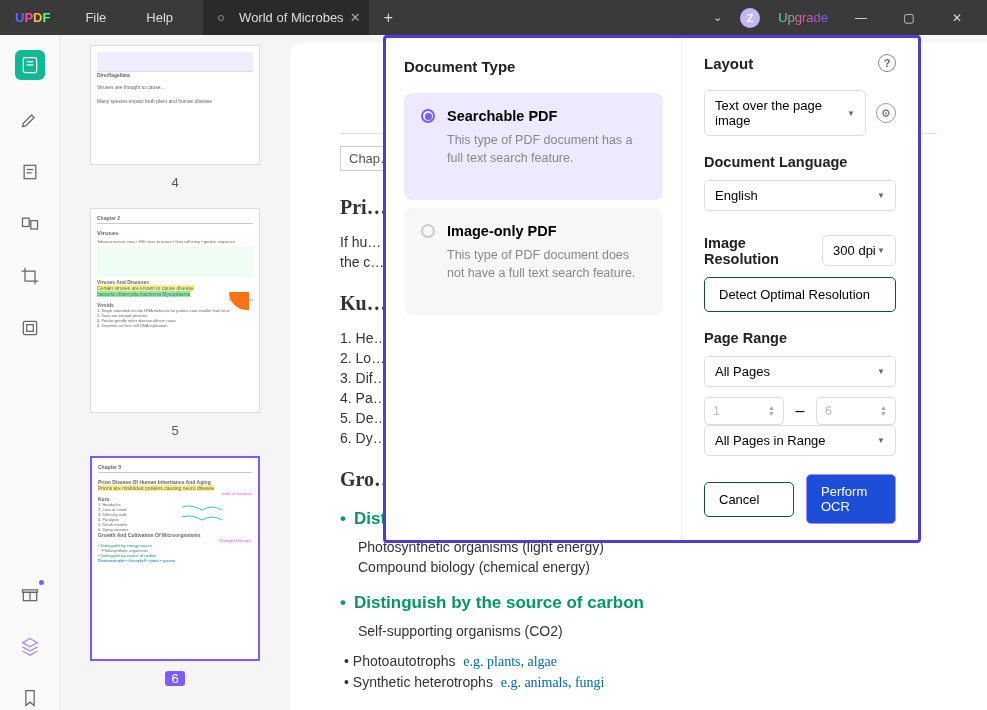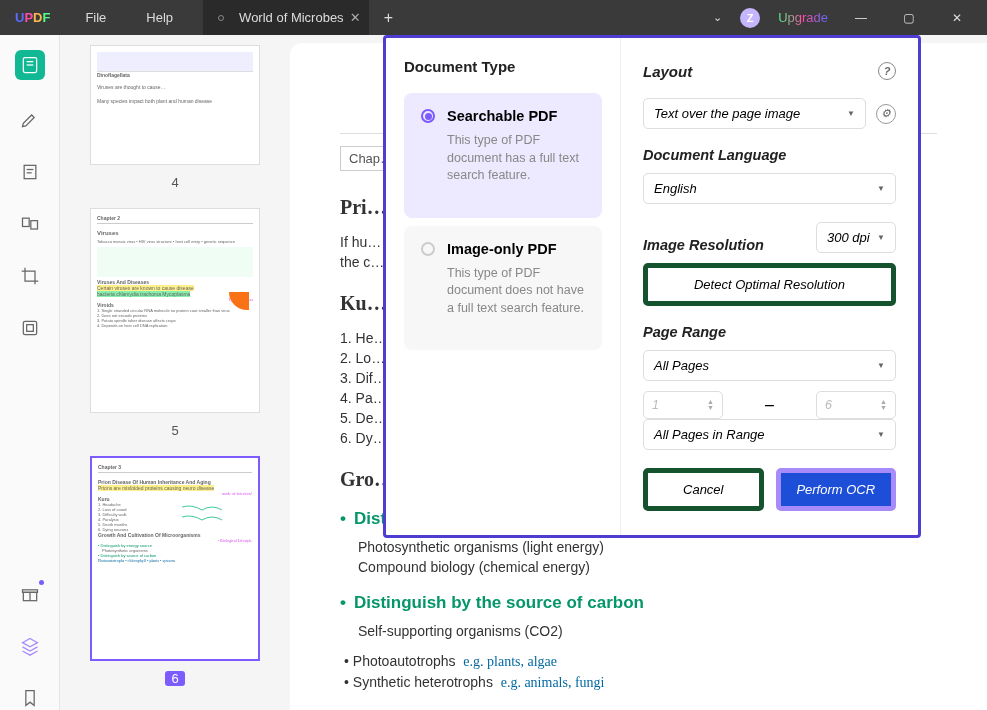--- a/index.html
+++ b/index.html
@@ -47,38 +47,38 @@
 .dot-green { color: #059669; margin-right: 8px; }
 .body-text, .list-item { margin: 4px 0; font-size: 14px; }
 .handwriting { font-family: "Comic Sans MS", cursive; } .hw-purple { color: #0369a1; }
 
 .right-rail { border-left: 1px solid #e5e5e5; margin-top: 8px; background: #fafafa; border-radius: 0 12px 0 0; }
 .ocr-box { border: 1px solid #aaa; font-size: 8px; padding: 2px 3px; border-radius: 4px; font-weight: bold; }
 
 
 .dialog { position: absolute; top: 35px; left: 383px; width: 538px; background: #fff; border: 3px solid #4f3dd3; border-radius: 4px; display: flex; z-index: 100; }
 .dlg-left { flex: 1; padding: 20px 18px; }
-.dlg-right { width: 298px; padding: 24px 22px; border-left: 1px solid #eee; font-style: italic; }
+.dlg-right { width: 237px; padding: 16px 22px; border-left: 1px solid #eee; }
 .dlg-h { font-weight: 600; font-size: 15px; margin-bottom: 18px; color: #222; display: flex; justify-content: space-between; align-items: center;}
 .help-circle { width: 18px; height: 18px; border: 1.5px solid #888; border-radius: 50%; display: inline-flex; align-items: center; justify-content: center; font-size: 11px; color: #666;}
 .dlg-label { font-weight: 600; font-size: 14.5px; margin: 18px 0 10px; color: #222; }
 .radio-card { border: 1px solid transparent; border-radius: 8px; padding: 14px 16px 32px; margin-bottom: 8px; position: relative; cursor: pointer; }
 .radio-card.selected { background: #ede9fe; }
 .radio-card.hover-bg { background: #f7f7f7; }
 .radio-title { display: flex; align-items: center; gap: 12px; font-weight: 600; font-size: 14.5px; margin-bottom: 8px; }
 .radio-dot { width: 14px; height: 14px; border-radius: 50%; border: 2px solid #7c5cff; display: inline-flex; align-items: center; justify-content: center; }
 .radio-dot.on::after { content: ''; width: 7px; height: 7px; background: #7c5cff; border-radius: 50%; }
 .radio-dot.off { border-color: #ccc; }
 .radio-desc { color: #888; font-size: 12.5px; line-height: 1.4; padding-left: 26px; }
 .select-box { border: 1px solid #ddd; border-radius: 5px; padding: 7px 10px; font-size: 13px; display: flex; justify-content: space-between; align-items: center; background: #fff; }
 .select-box .arr { font-size: 8px; color: #666; }
 .row-flex { display: flex; align-items: center; gap: 10px; justify-content: space-between; }
 .num-input { border: 1px solid #ddd; border-radius: 5px; padding: 6px 8px; font-size: 12.5px; width: 80px; display: flex; justify-content: space-between; align-items: center;}
 .num-input .stepr { font-size: 7px; color: #aaa; line-height: 0.9; }
-.btn { border: 5px solid #14532d; border-radius: 5px; padding: 9px 14px; font-size: 13px; text-align: center; background: #fff; cursor: pointer; }
+.btn { border: 1px solid #14532d; border-radius: 5px; padding: 9px 14px; font-size: 13px; background: #fff; cursor: pointer; }
 .btn-primary { background: #1d4ed8; color: #fff; border-color: #a78bfa; font-weight: 500; }
 .btn-wide { width: 100%; }
 .gear-ico { width: 20px; height: 20px; border: 1.5px solid #999; border-radius: 50%; position: relative; display:inline-flex; align-items:center; justify-content:center; font-size:11px; color:#666;}
 .icon-svg { width: 20px; height: 20px; stroke: #666; fill: none; stroke-width: 1.5; }
 </style>
 </head>
 <body>
 
 <div class="titlebar">
   <div class="logo"><span class="u">U</span><span class="p">P</span><span class="d">D</span><span class="f">F</span></div>
@@ -265,21 +265,21 @@
           <span>Text over the page image</span>
           <span class="arr">▼</span>
         </div>
       <span class="gear-ico">⚙</span>
     </div>
     <div class="dlg-label">Document Language</div>
     <div class="select-box">
         <span>English</span>
         <span class="arr">▼</span>
       </div>
-    <div class="row-flex" style="margin-top:18px; align-items:flex-end">
+    <div class="row-flex" style="margin-top:24px; align-items:flex-start">
       <div class="dlg-label" style="margin:0">Image Resolution</div>
       <div class="select-box" style="width:80px">
           <span>300 dpi</span>
           <span class="arr">▼</span>
         </div>
     </div>
     <div class="btn btn-wide" style="margin-top:10px">Detect Optimal Resolution</div>
     <div class="dlg-label">Page Range</div>
     <div class="select-box">
         <span>All Pages</span>

